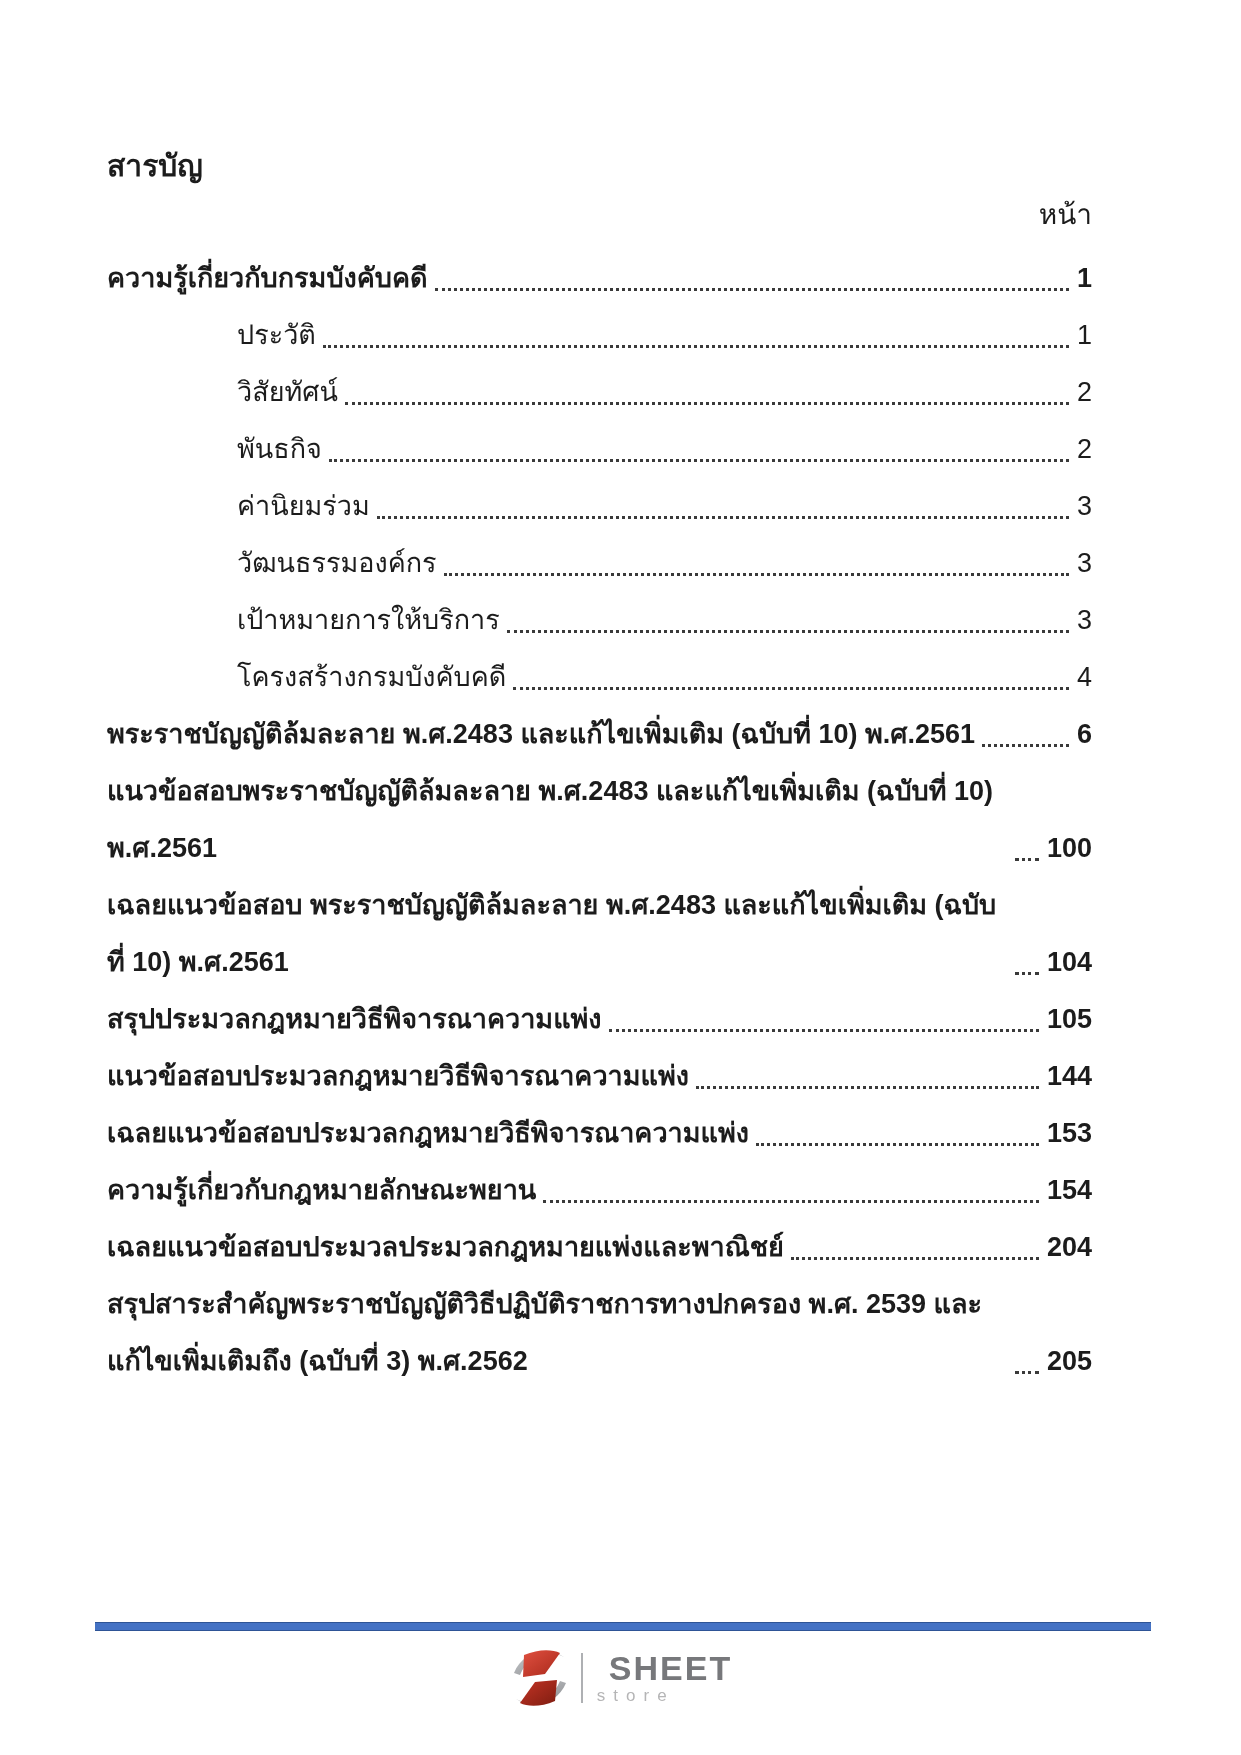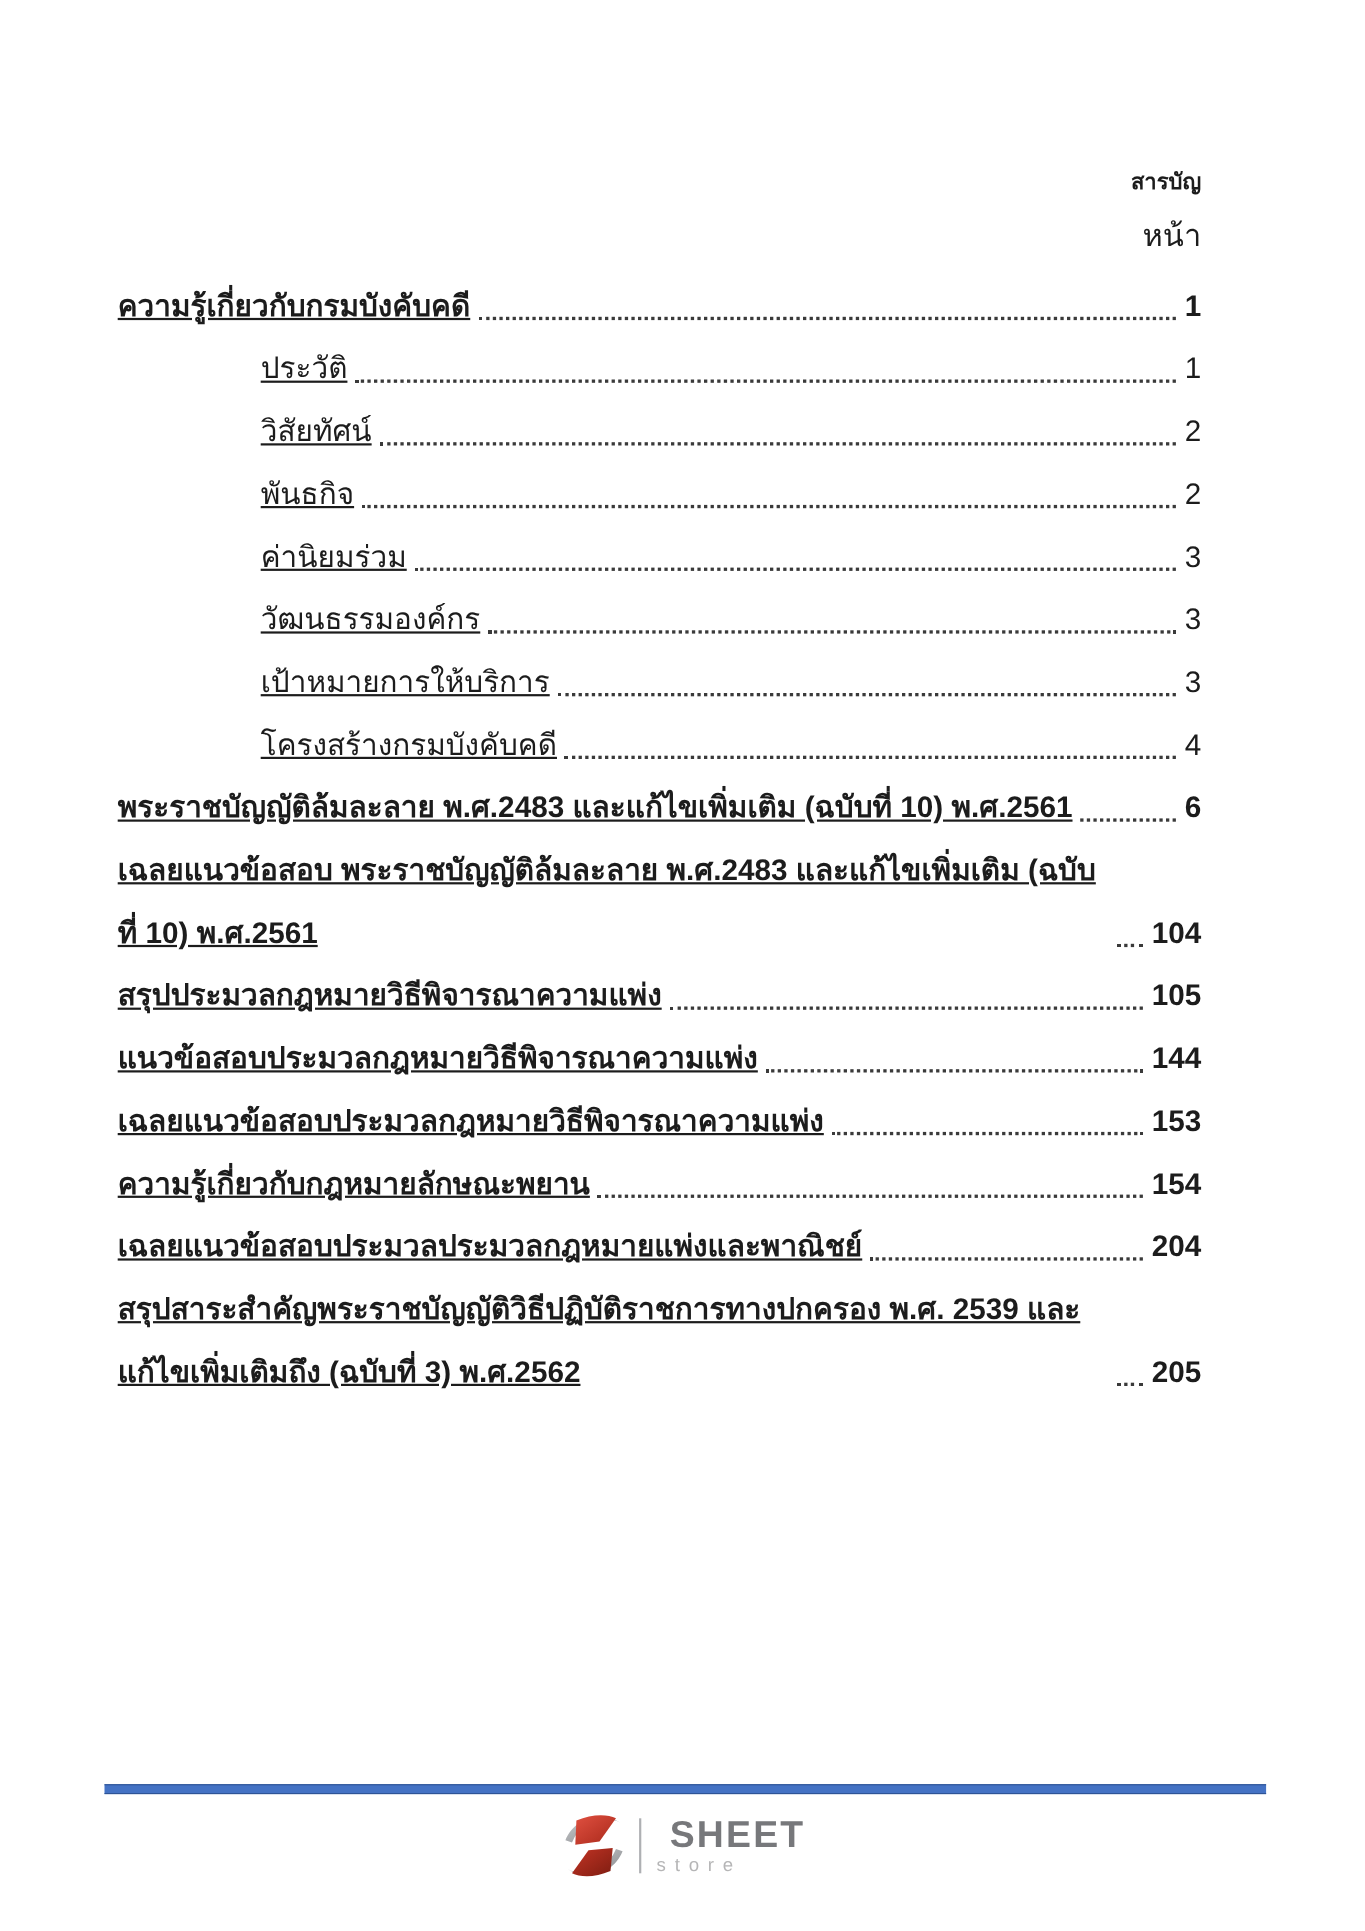--- a/index.html
+++ b/index.html
@@ -11,42 +11,42 @@
     overflow: hidden;
     font-family: "Liberation Sans", "DejaVu Sans", sans-serif;
     color: #1c1c1c;
   }
   .page-content {
     width: 985px;
     margin: 0 auto 0 107px;
     padding-top: 146px;
   }
   .doc-title {
-    text-align: right;
-    font-size: 20px;
+    text-align: left;
+    font-size: 30px;
     font-weight: 700;
     line-height: 40px;
   }
   .page-col-header {
     text-align: right;
     font-size: 28px;
     font-weight: 400;
     line-height: 38px;
     margin-top: 10px;
   }
   .toc-list { margin-top: 16px; }
   .toc-row {
     display: flex;
     align-items: flex-end;
     font-size: 27px;
     line-height: 57px;
   }
   .toc-row.lvl1 { padding-left: 130px; font-weight: 400; align-items: flex-end; }
   .toc-row.lvl0 { font-weight: 700; }
-  .toc-label { flex: 0 1 auto; text-decoration: underline; }
+  .toc-label { flex: 0 1 auto; }
   .toc-dots {
     flex: 1 1 24px;
     min-width: 24px;
     border-bottom: 3px dotted #3a3a3a;
     margin: 0 8px 16px 7px;
   }
   .toc-page { flex: 0 0 auto; }
   .footer-rule {
     position: absolute;
     left: 95px;
@@ -136,20 +136,25 @@
   </div>
       <div class="toc-row lvl1">
     <span class="toc-label">โครงสร้างกรมบังคับคดี</span>
     <span class="toc-dots"></span>
     <span class="toc-page">4</span>
   </div>
       <div class="toc-row lvl0">
     <span class="toc-label">พระราชบัญญัติล้มละลาย พ.ศ.2483 และแก้ไขเพิ่มเติม (ฉบับที่ 10) พ.ศ.2561</span>
     <span class="toc-dots"></span>
     <span class="toc-page">6</span>
+  </div>
+      <div class="toc-row lvl0">
+    <span class="toc-label">แนวข้อสอบพระราชบัญญัติล้มละลาย พ.ศ.2483 และแก้ไขเพิ่มเติม (ฉบับที่ 10) พ.ศ.2561</span>
+    <span class="toc-dots"></span>
+    <span class="toc-page">100</span>
   </div>
       <div class="toc-row lvl0">
     <span class="toc-label">เฉลยแนวข้อสอบ พระราชบัญญัติล้มละลาย พ.ศ.2483 และแก้ไขเพิ่มเติม (ฉบับที่ 10) พ.ศ.2561</span>
     <span class="toc-dots"></span>
     <span class="toc-page">104</span>
   </div>
       <div class="toc-row lvl0">
     <span class="toc-label">สรุปประมวลกฎหมายวิธีพิจารณาความแพ่ง</span>
     <span class="toc-dots"></span>
     <span class="toc-page">105</span>

